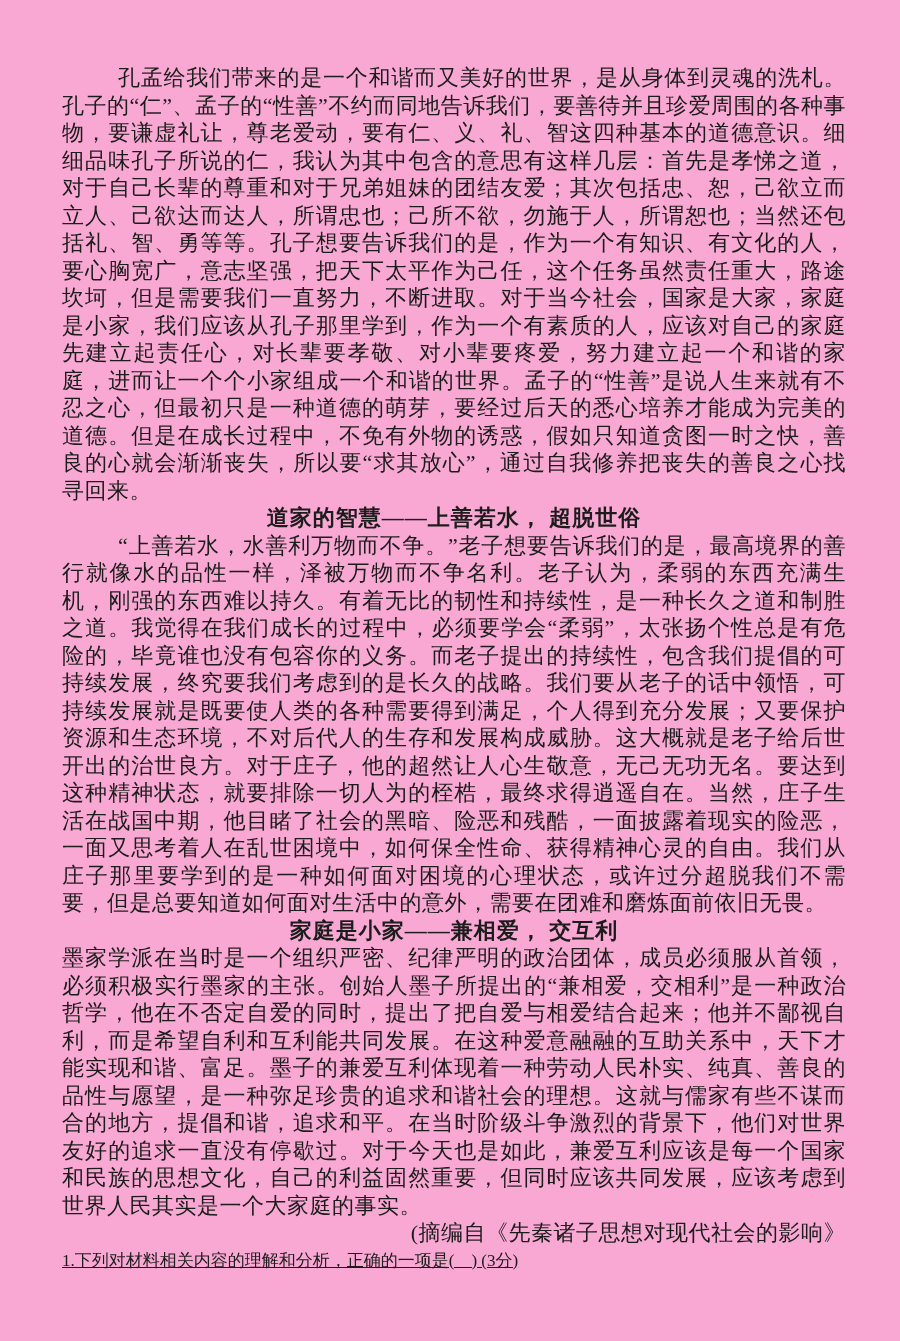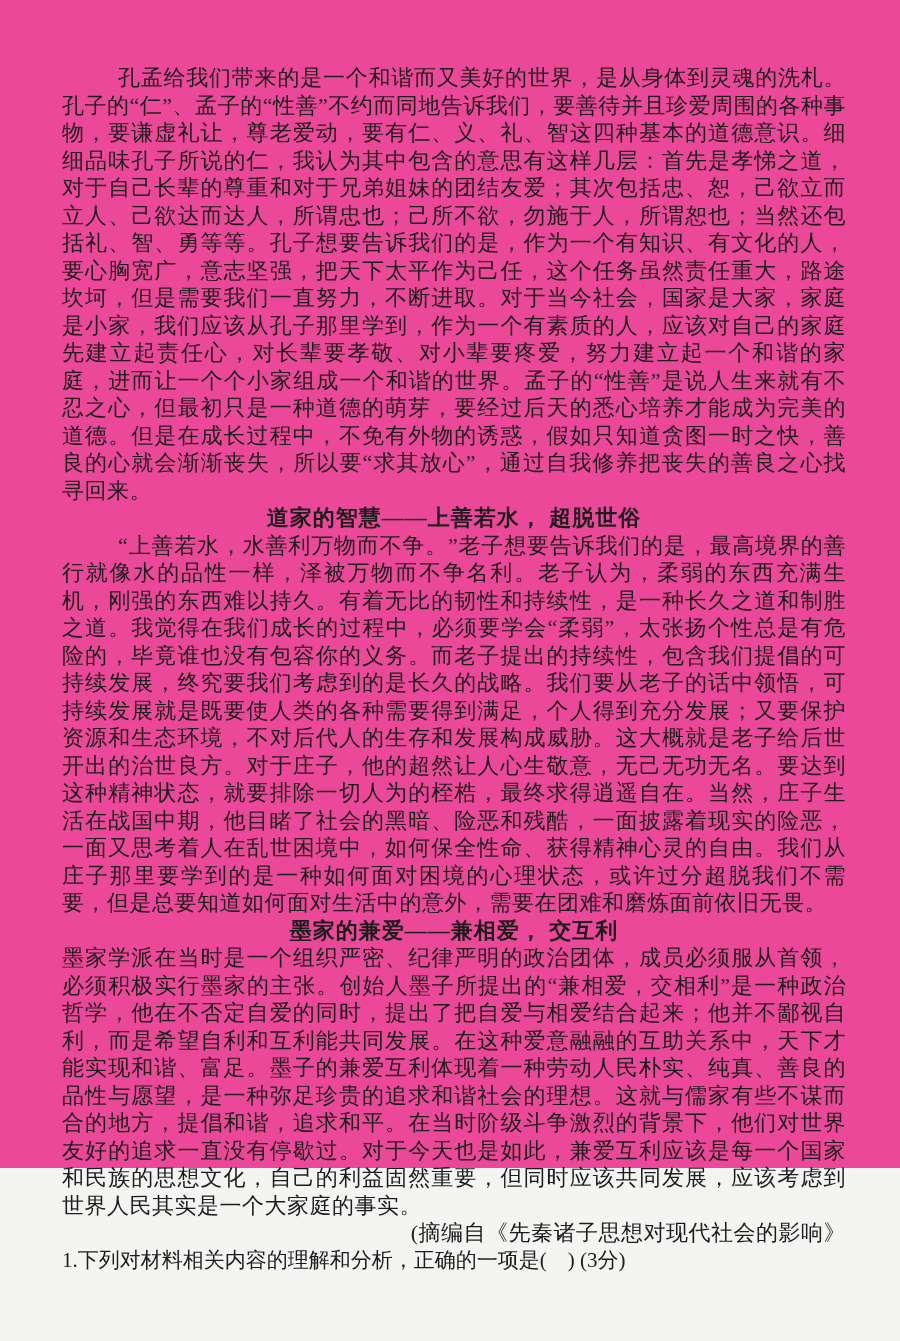--- a/index.html
+++ b/index.html
@@ -6,22 +6,22 @@
   body {
     width: 900px;
     height: 1341px;
     background: #f4f4f2;
     font-family: "Liberation Serif", "DejaVu Serif", serif;
     overflow: hidden;
   }
   .page {
     position: relative;
     width: 900px;
-    height: 1168px;
-    background: #ec4899;
+    height: 1341px;
+    background: #f9a8d4;
     box-sizing: border-box;
   }
   .doc-content {
     position: absolute;
     left: 62px;
     top: 64px;
     width: 784px;
     color: #1c1c1c;
   }
   p.block {
@@ -38,30 +38,31 @@
     font-weight: bold;
     text-align-last: center;
     text-indent: 0;
     letter-spacing: 1px;
   }
   p.block.attribution {
     text-align-last: right;
     letter-spacing: 0.5px;
   }
   p.block.question, p.block.option {
-    font-size: 21px;
+    font-size: 17px;
     letter-spacing: 0;
+    text-decoration: underline;
   }
 </style>
 </head>
 <body>
 
 <div class="page">
   <div class="doc-content" id="doc-content">
       <p class="block body indent">孔孟给我们带来的是一个和谐而又美好的世界，是从身体到灵魂的洗札。孔子的“仁”、孟子的“性善”不约而同地告诉我们，要善待并且珍爱周围的各种事物，要谦虚礼让，尊老爱动，要有仁、义、礼、智这四种基本的道德意识。细细品味孔子所说的仁，我认为其中包含的意思有这样几层：首先是孝悌之道，对于自己长辈的尊重和对于兄弟姐妹的团结友爱；其次包括忠、恕，己欲立而立人、己欲达而达人，所谓忠也；己所不欲，勿施于人，所谓恕也；当然还包括礼、智、勇等等。孔子想要告诉我们的是，作为一个有知识、有文化的人，要心胸宽广，意志坚强，把天下太平作为己任，这个任务虽然责任重大，路途坎坷，但是需要我们一直努力，不断进取。对于当今社会，国家是大家，家庭是小家，我们应该从孔子那里学到，作为一个有素质的人，应该对自己的家庭先建立起责任心，对长辈要孝敬、对小辈要疼爱，努力建立起一个和谐的家庭，进而让一个个小家组成一个和谐的世界。孟子的“性善”是说人生来就有不忍之心，但最初只是一种道德的萌芽，要经过后天的悉心培养才能成为完美的道德。但是在成长过程中，不免有外物的诱惑，假如只知道贪图一时之快，善良的心就会渐渐丧失，所以要“求其放心”，通过自我修养把丧失的善良之心找寻回来。</p>
       <p class="block heading">道家的智慧——上善若水， 超脱世俗</p>
       <p class="block body indent">“上善若水，水善利万物而不争。”老子想要告诉我们的是，最高境界的善行就像水的品性一样，泽被万物而不争名利。老子认为，柔弱的东西充满生机，刚强的东西难以持久。有着无比的韧性和持续性，是一种长久之道和制胜之道。我觉得在我们成长的过程中，必须要学会“柔弱”，太张扬个性总是有危险的，毕竟谁也没有包容你的义务。而老子提出的持续性，包含我们提倡的可持续发展，终究要我们考虑到的是长久的战略。我们要从老子的话中领悟，可持续发展就是既要使人类的各种需要得到满足，个人得到充分发展；又要保护资源和生态环境，不对后代人的生存和发展构成威胁。这大概就是老子给后世开出的治世良方。对于庄子，他的超然让人心生敬意，无己无功无名。要达到这种精神状态，就要排除一切人为的桎梏，最终求得逍遥自在。当然，庄子生活在战国中期，他目睹了社会的黑暗、险恶和残酷，一面披露着现实的险恶，一面又思考着人在乱世困境中，如何保全性命、获得精神心灵的自由。我们从庄子那里要学到的是一种如何面对困境的心理状态，或许过分超脱我们不需要，但是总要知道如何面对生活中的意外，需要在团难和磨炼面前依旧无畏。</p>
-      <p class="block heading">墨家的兼爱——兼相爱， 交互利</p>
+      <p class="block heading">家庭是小家——兼相爱， 交互利</p>
       <p class="block body">墨家学派在当时是一个组织严密、纪律严明的政治团体，成员必须服从首领，必须积极实行墨家的主张。创始人墨子所提出的“兼相爱，交相利”是一种政治哲学，他在不否定自爱的同时，提出了把自爱与相爱结合起来；他并不鄙视自利，而是希望自利和互利能共同发展。在这种爱意融融的互助关系中，天下才能实现和谐、富足。墨子的兼爱互利体现着一种劳动人民朴实、纯真、善良的品性与愿望，是一种弥足珍贵的追求和谐社会的理想。这就与儒家有些不谋而合的地方，提倡和谐，追求和平。在当时阶级斗争激烈的背景下，他们对世界友好的追求一直没有停歇过。对于今天也是如此，兼爱互利应该是每一个国家和民族的思想文化，自己的利益固然重要，但同时应该共同发展，应该考虑到世界人民其实是一个大家庭的事实。</p>
       <p class="block attribution">(摘编自《先秦诸子思想对现代社会的影响》</p>
       <p class="block question">1.下列对材料相关内容的理解和分析，正确的一项是(　) (3分)</p>
     </div>
 </div>
 
 </body></html>

